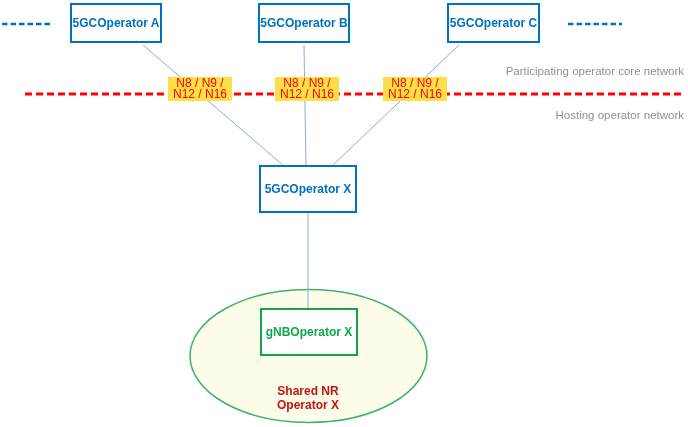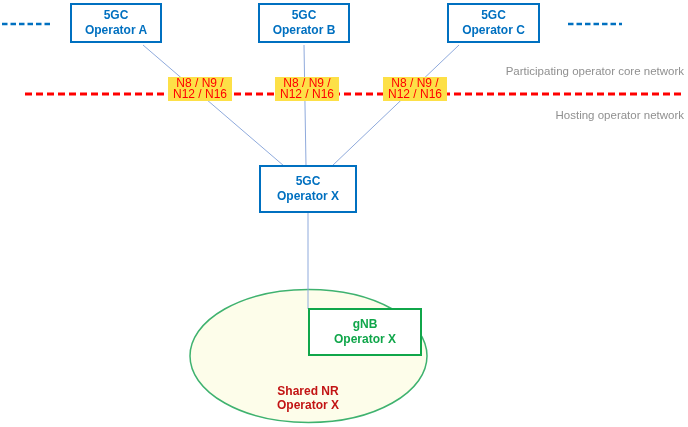--- a/index.html
+++ b/index.html
@@ -25,34 +25,33 @@
   .node-box {
     position: absolute;
     box-sizing: border-box;
     background: #ffffff;
     border: 2.5px solid #0070C0;
     color: #0070C0;
     font-weight: bold;
     font-size: 12px;
     line-height: 15px;
     display: flex;
-    flex-direction: column;
+    flex-direction: row;
     align-items: center;
     justify-content: center;
     text-align: center;
   }
   .box-a { left: 70px;  top: 3px;   width: 92px; height: 40px; }
   .box-b { left: 258px; top: 3px;   width: 92px; height: 40px; }
   .box-c { left: 447px; top: 3px;   width: 93px; height: 40px; }
   .box-x { left: 259px; top: 165px; width: 98px; height: 48px; }
   .box-gnb {
-    left: 260px; top: 308px; width: 114px; height: 48px;
+    left: 260px; top: 308px; width: 98px; height: 48px;
     border-color: #10A64A;
     color: #10A64A;
-    margin-left: 48px;
   }
   .iface-label {
     position: absolute;
     width: 64px;
     background: #fde047;
     color: #FF0000;
     font-weight: normal;
     font-size: 12px;
     line-height: 11px;
     text-align: center;

